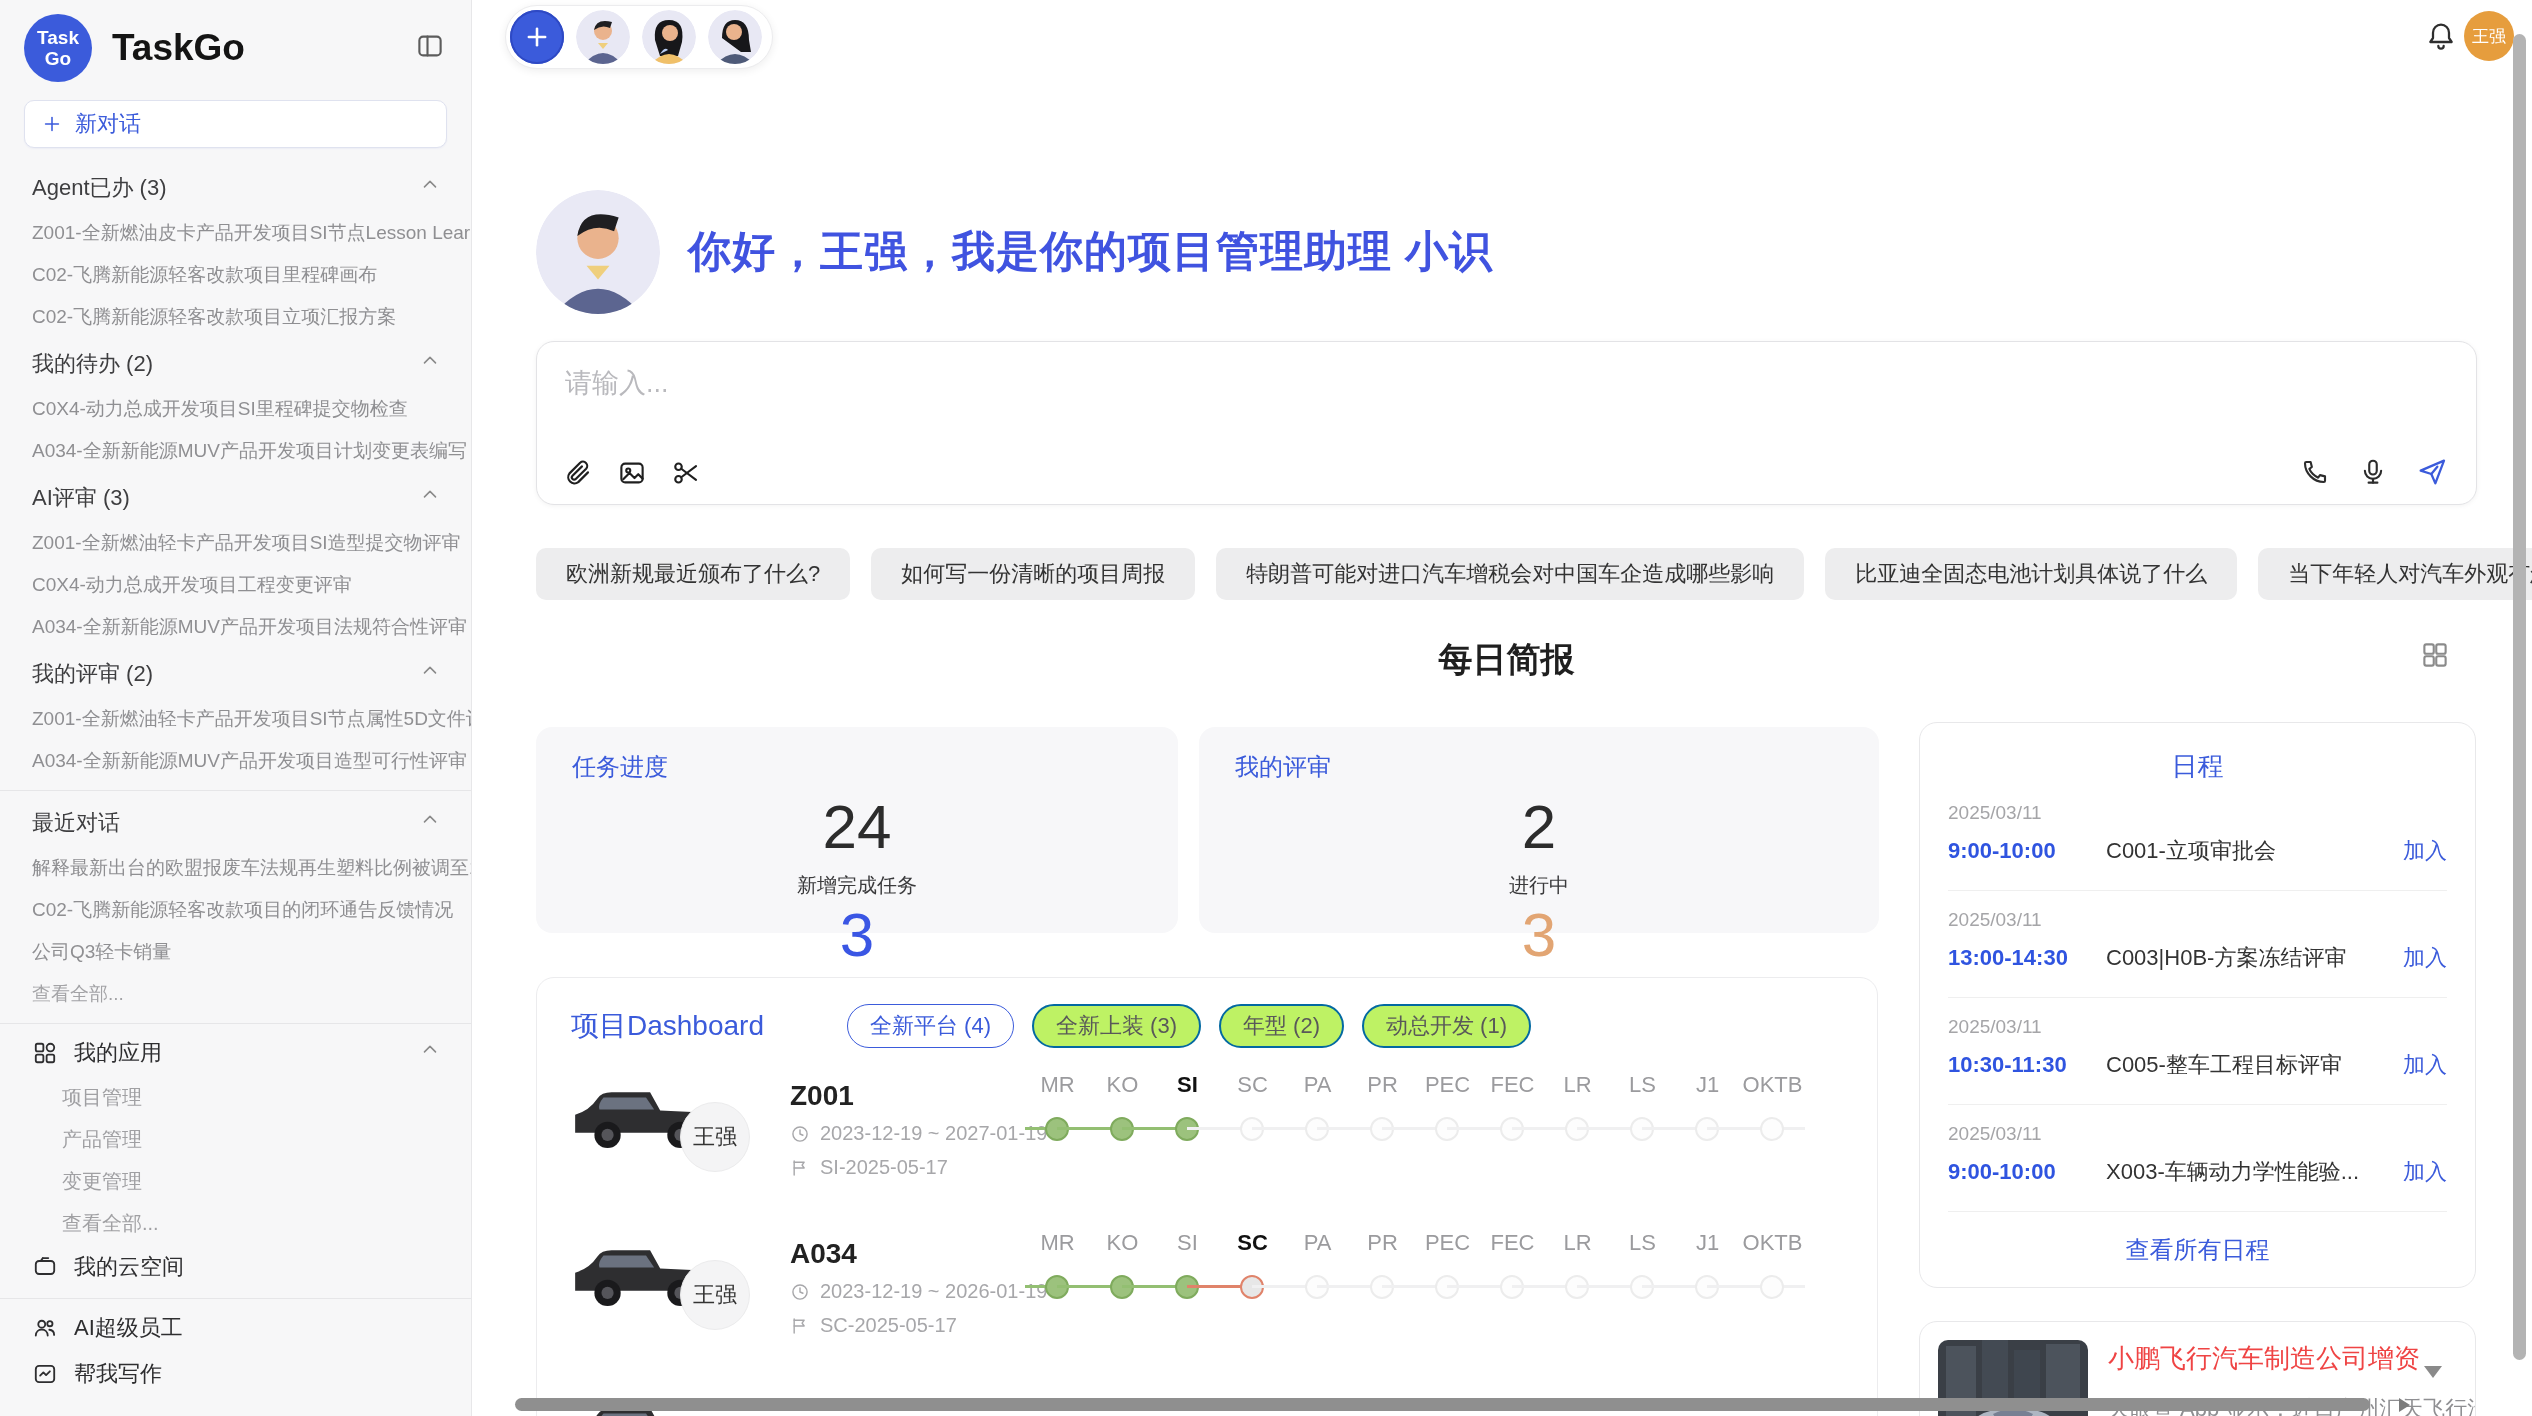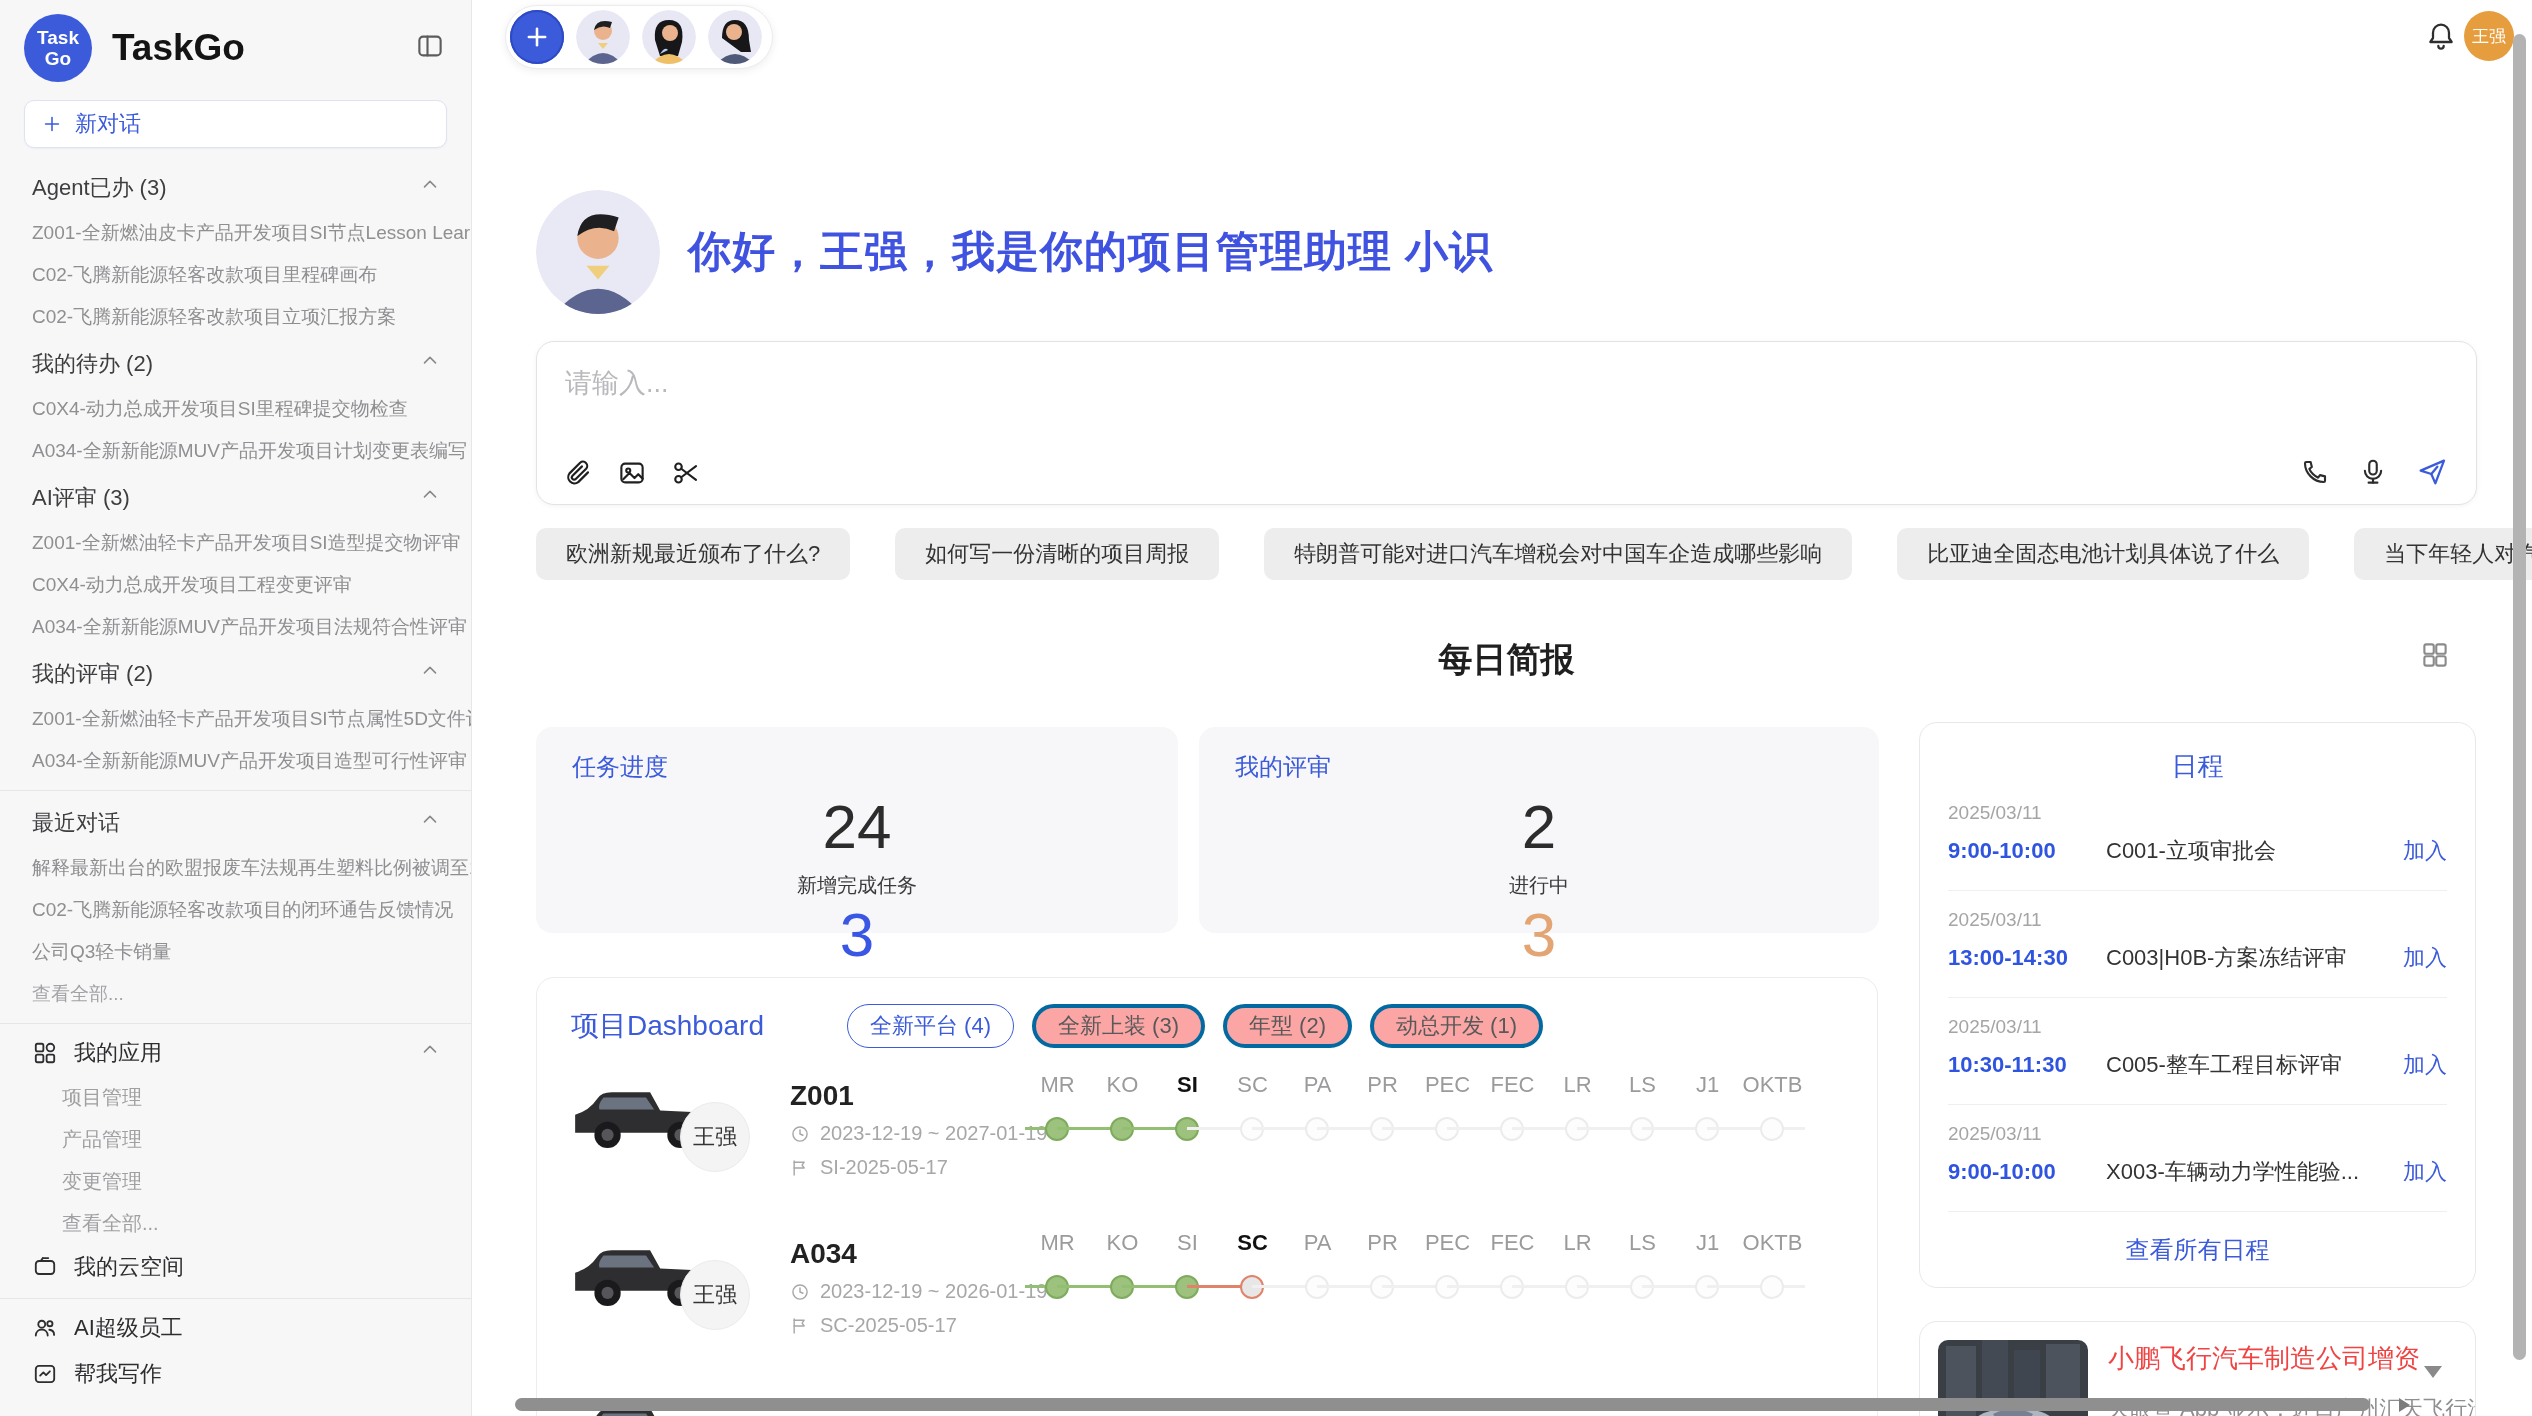--- a/index.html
+++ b/index.html
@@ -55,21 +55,21 @@
               border:1px solid #e3e3e6; border-radius:18px; background:#fff;
               box-shadow:0 1px 5px rgba(0,0,0,.05); padding:26px 28px; }
   .composer input { border:none; outline:none; width:1300px; font-size:27px; color:#333; background:transparent;
                     font-family:"Liberation Sans","DejaVu Sans",sans-serif; }
   .composer input::placeholder { color:#b9b9bd; }
   .comp-left { position:absolute; left:26px; bottom:16px; display:flex; gap:24px; color:#1f1f1f; }
   .comp-right { position:absolute; right:28px; bottom:16px; display:flex; gap:28px; align-items:center; color:#2c2c2c; }
   .comp-left span, .comp-right span { cursor:pointer; display:flex; }
   .send { color:#3b5bdb; }
 
-  .chips { position:absolute; left:64px; top:528px; width:1941px; display:flex; gap:45px; }
+  .chips { position:absolute; left:64px; top:548px; width:1941px; display:flex; gap:21px; }
   .chip { height:52px; background:#ededee; border-radius:10px; display:flex; align-items:center;
           padding:0 30px; font-size:22px; color:#333; white-space:nowrap; cursor:pointer; border:none;
           font-family:"Liberation Sans","DejaVu Sans",sans-serif; }
 
   .briefing-title { position:absolute; left:64px; top:637px; width:1941px; text-align:center;
                     font-size:34px; font-weight:bold; color:#1f1f1f; }
   .briefing-grid { position:absolute; left:1948px; top:640px; color:#8b8b8b; cursor:pointer; }
 
   .stat-card { position:absolute; top:727px; height:206px; background:#f7f7f9; border-radius:16px;
                padding:24px 36px 0; }
@@ -80,21 +80,21 @@
   .stat { text-align:center; min-width:118px; }
   .stat .num { font-size:62px; font-weight:500; line-height:1.15; color:#2c2c2c; }
   .stat .lbl { font-size:20px; color:#3a3a3c; margin-top:10px; }
 
   .dash-card { position:absolute; left:64px; top:977px; width:1342px; height:470px; background:#fff;
                border:1px solid #ececee; border-radius:18px; padding:26px 0 0 34px; overflow:hidden; }
   .dash-head { display:flex; align-items:center; }
   .dash-title { font-size:28px; color:#3b5bdb; width:276px; }
   .tabs { display:flex; gap:18px; }
   .tab { height:44px; border-radius:22px; padding:0 22px; font-size:22px; display:flex; align-items:center;
-         background:#fca5a5; border:4px solid #0369a1; color:#595959; cursor:pointer; white-space:nowrap; }
+         background:#bef264; border:2px solid #0369a1; color:#595959; cursor:pointer; white-space:nowrap; }
   .tab.active { background:#fff; border:1px solid #3b5bdb; color:#3b5bdb; }
 
   .project-row { position:absolute; left:0; width:1300px; height:150px; }
   .truck { position:absolute; left:26px; top:0; width:162px; height:104px; }
   .owner-badge { position:absolute; left:143px; top:38px; width:70px; height:70px; border-radius:50%;
                  background:#f4f4f5; border:1px solid #ebebec; display:flex; align-items:center;
                  justify-content:center; font-size:22px; color:#333; }
   .p-code { position:absolute; left:253px; top:16px; font-size:28px; font-weight:bold; color:#222; }
   .p-line { position:absolute; left:253px; display:flex; align-items:center; gap:10px;
             font-size:20px; color:#a7a7aa; }

